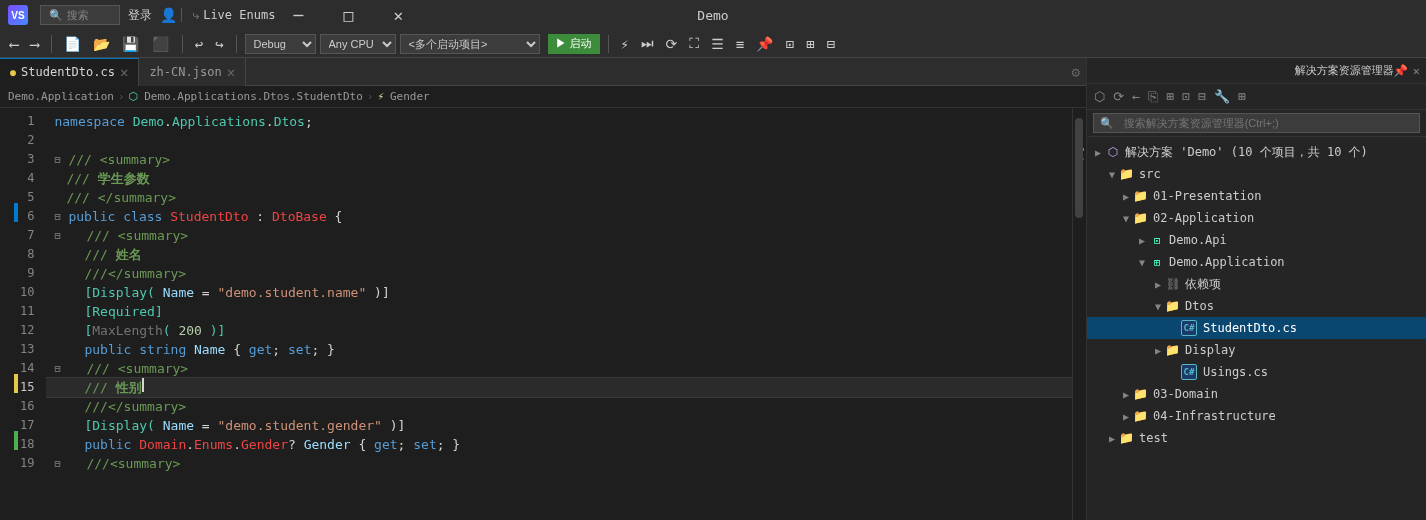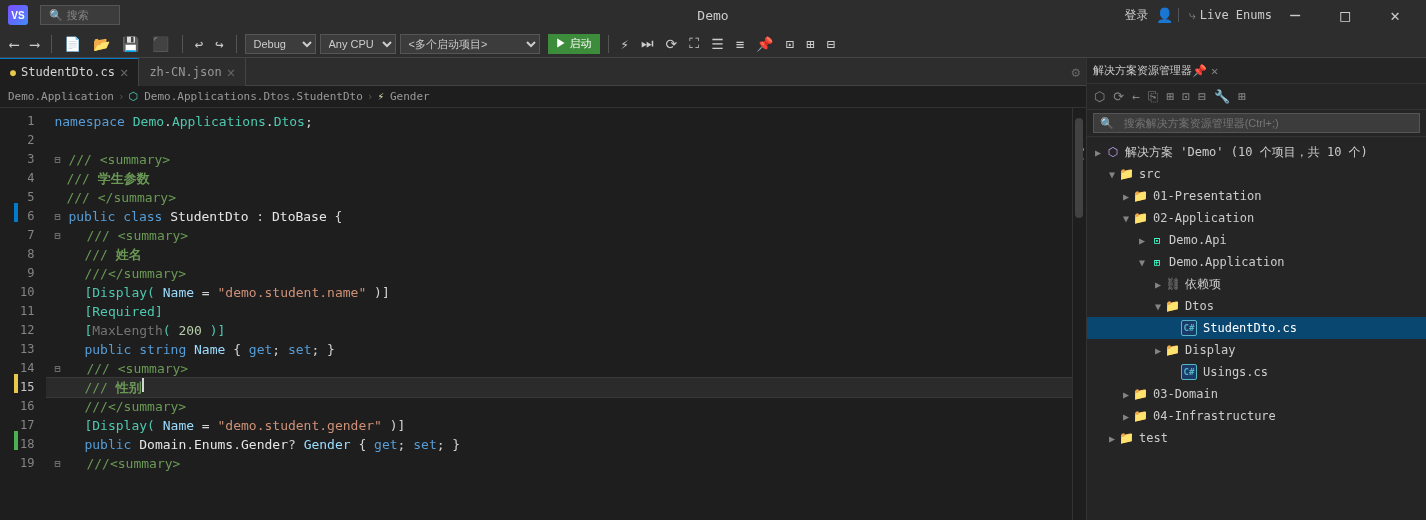--- a/index.html
+++ b/index.html
@@ -1,19 +1,19 @@
 <!DOCTYPE html>
 <html><head>
   <meta charset="utf-8">
   <style>
     * { margin: 0; padding: 0; box-sizing: border-box; }
     body { font-family: 'Consolas', 'Microsoft YaHei', monospace; font-size: 12px; background: #1e1e1e; color: #d4d4d4; width: 1426px; height: 520px; overflow: hidden; }
 
     
-    #title-bar { display: flex; align-items: center; background: #2d2d2d; height: 30px; padding: 0 8px; justify-content: space-between; }
+    #title-bar { display: flex; align-items: center; background: #2d2d2d; height: 30px; padding: 0 8px; }
     #title-bar-left { display: flex; align-items: center; gap: 12px; }
     #title-bar-logo { width: 18px; height: 18px; background: #7c4dff; border-radius: 2px; display: flex; align-items: center; justify-content: center; color: white; font-size: 10px; font-weight: bold; }
     .menu-item { color: #ccc; font-size: 12px; cursor: pointer; padding: 0 4px; font-family: 'Microsoft YaHei', sans-serif; }
     #title-bar-center { color: #ccc; font-size: 13px; font-weight: 500; }
     #title-bar-right { display: flex; align-items: center; gap: 8px; }
     .window-controls { display: flex; gap: 4px; }
     .win-btn { width: 46px; height: 30px; display: flex; align-items: center; justify-content: center; cursor: pointer; color: #ccc; font-size: 16px; }
     #live-share-btn { color: #ccc; font-size: 12px; cursor: pointer; display: flex; align-items: center; gap: 4px; border-left: 1px solid #555; padding-left: 10px; margin-left: 4px; }
 
     
@@ -45,21 +45,21 @@
 
     
     #code-editor { display: flex; flex: 1; overflow: hidden; font-family: 'Consolas', monospace; font-size: 13px; background: #1e1e1e; }
     #code-content { flex: 1; padding: 4px 0; line-height: 19px; overflow: auto; position: relative; }
     .code-line { display: flex; align-items: flex-start; min-height: 19px; padding-left: 8px; white-space: pre; }
     .code-line.current { background: rgba(255,255,255,0.06); outline: 1px solid rgba(255,255,255,0.1); }
     .fold-btn { color: #858585; width: 12px; display: inline-block; cursor: pointer; font-size: 10px; margin-right: 2px; }
 
     
     .kw { color: #569cd6; }
-    .type { color: #e5e5e5; }
+    .type { color: #ef4444; }
     .string { color: #ce9178; }
     .comment { color: #6a9955; }
     .method { color: #737373; }
     .attr { color: #4ec9b0; }
     .number { color: #b5cea8; }
     .ns { color: #4ec9b0; }
     .prop { color: #9cdcfe; }
 
     
     #right-panel { width: 340px; display: flex; flex-direction: column; background: #252526; border-left: 1px solid #333; flex-shrink: 0; }
@@ -297,21 +297,21 @@
 
         <div style="position:absolute;top:40px;right:2px;width:8px;height:3px;background:#4caf50;border-radius:1px;"></div>
         <div style="position:absolute;top:50px;right:2px;width:8px;height:2px;background:#007acc;border-radius:1px;"></div>
         <div style="position:absolute;top:10px;left:2px;width:8px;height:100px;background:#424242;border-radius:4px;"></div>
       </div>
     </div>
   </div>
 
   <div id="right-panel">
 
-    <div id="solution-explorer-header" style="display:flex;align-items:center;justify-content:flex-start;padding:2px 6px;background:#252526;border-bottom:1px solid #333;height:26px;">
+    <div id="solution-explorer-header" style="display:flex;align-items:center;justify-content:flex-end;padding:2px 6px;background:#252526;border-bottom:1px solid #333;height:26px;">
       <span style="font-size:11px;color:#ccc;font-family:'Microsoft YaHei',sans-serif;">解决方案资源管理器</span>
       <div style="display:flex;gap:4px;align-items:center;">
         <span style="color:#858585;font-size:12px;cursor:pointer;">📌</span>
         <span style="color:#858585;font-size:12px;cursor:pointer;">✕</span>
       </div>
     </div>
 
     <div id="se-toolbar" style="display:flex;align-items:center;padding:2px 4px;gap:2px;background:#252526;border-bottom:1px solid #333;height:26px;">
       <span class="se-tb-btn" style="color:#858585;font-size:13px;">⬡</span>
       <span class="se-tb-btn" style="color:#858585;font-size:13px;">⟳</span>

